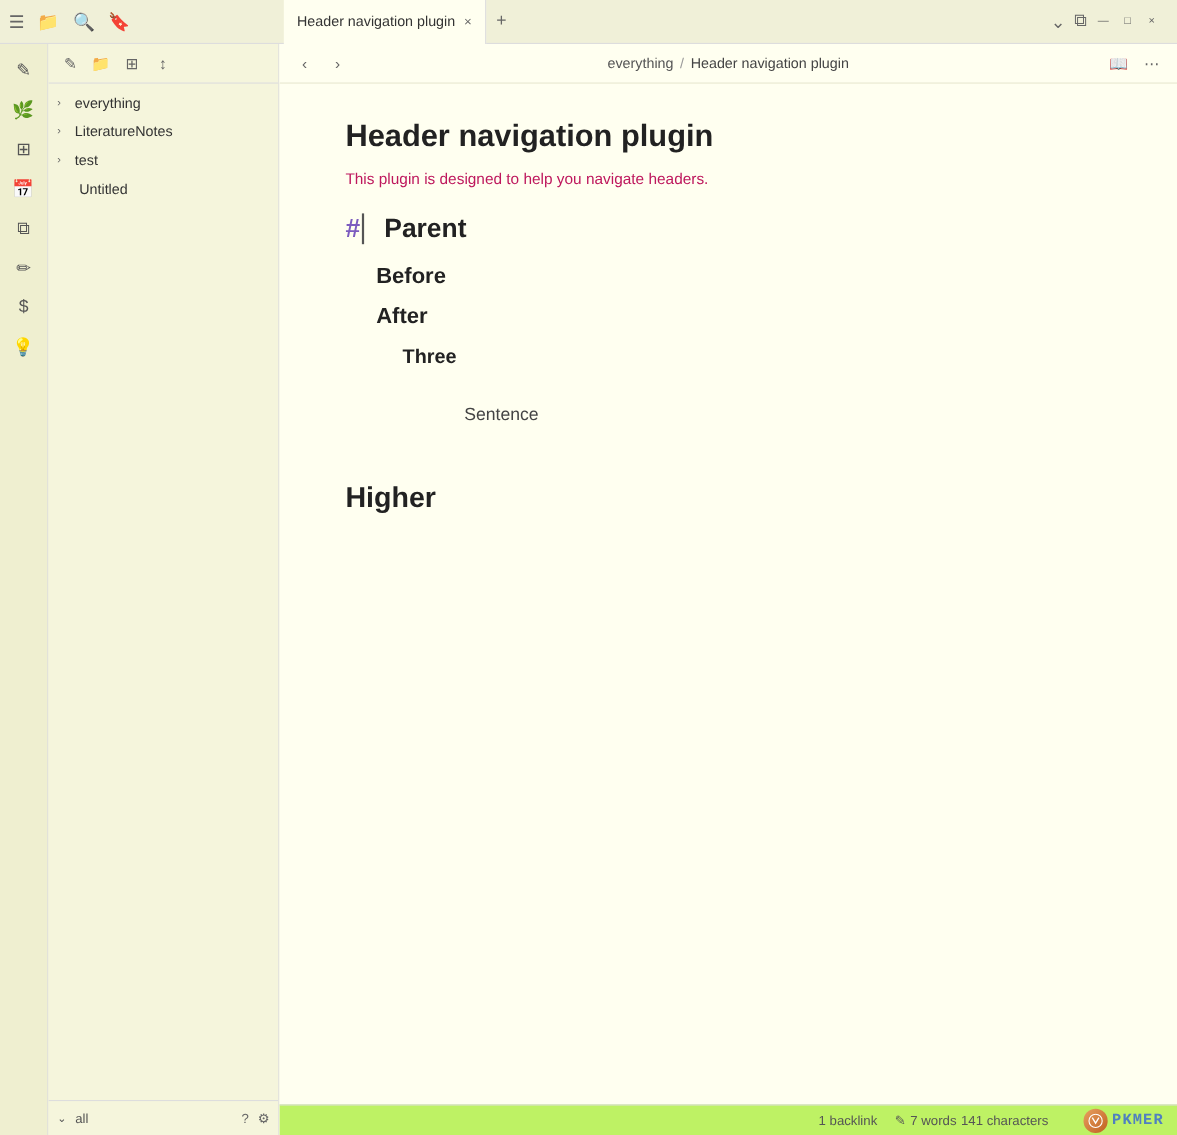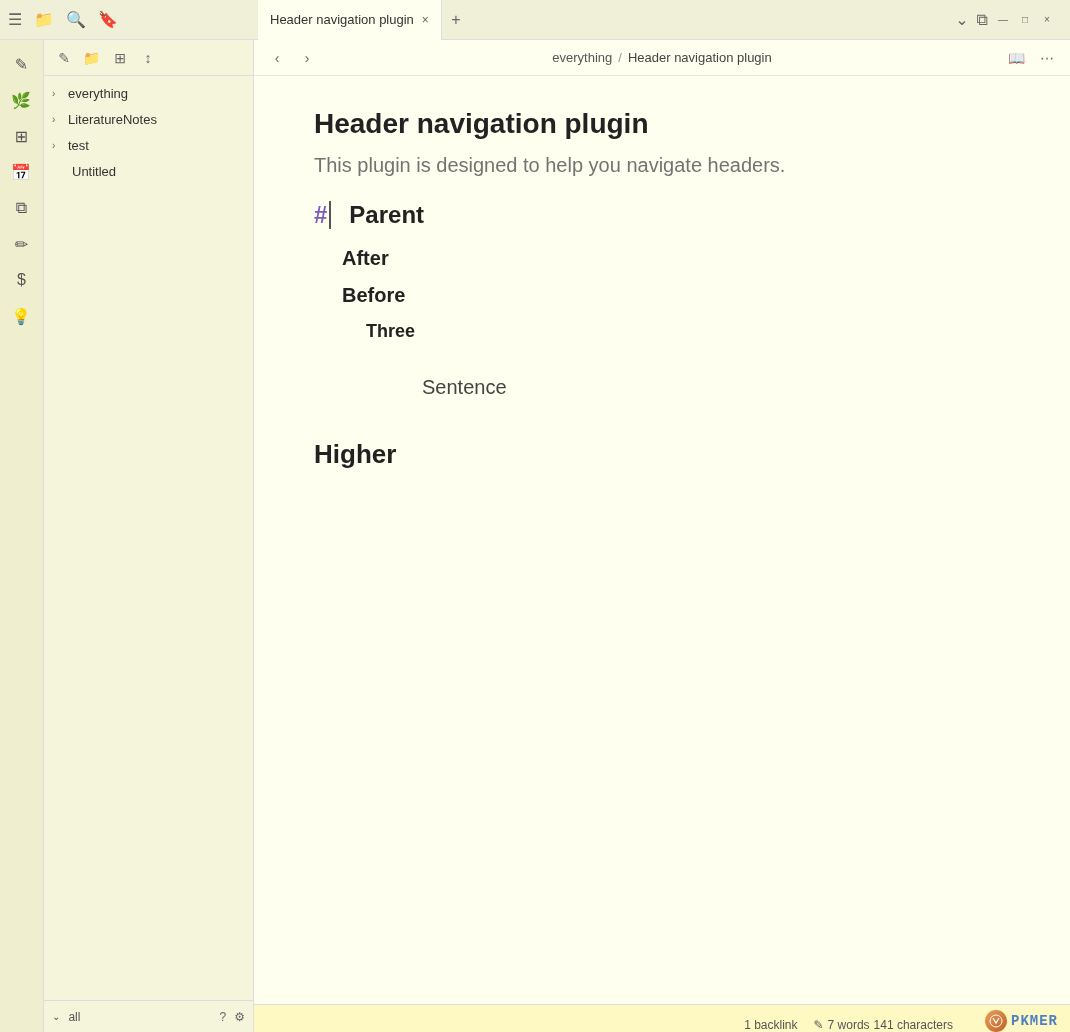--- a/index.html
+++ b/index.html
@@ -224,22 +224,22 @@
       overflow-y: auto;
       padding: 32px 60px;
     }
     .doc-title {
       font-size: 28px;
       font-weight: 700;
       color: #222;
       margin-bottom: 14px;
     }
     .doc-subtitle {
-      font-size: 20px;
-      color: #737373;
+      font-size: 14px;
+      color: #be185d;
       margin-bottom: 24px;
     }
     .heading-h1 {
       font-size: 24px;
       font-weight: 700;
       color: #222;
       margin-bottom: 18px;
       display: flex;
       align-items: center;
       gap: 2px;
@@ -256,33 +256,33 @@
       margin-bottom: 14px;
     }
     .heading-h3 {
       font-size: 18px;
       font-weight: 600;
       color: #222;
       margin-left: 52px;
       margin-bottom: 14px;
     }
     .paragraph {
-      font-size: 20px;
+      font-size: 16px;
       color: #444;
       margin-left: 108px;
-      margin-bottom: 20px;
+      margin-bottom: 30px;
     }
     .section-gap { height: 20px; }
 
     
     .status-bar {
       height: 28px;
-      background: #fef9c3;
-      display: flex;
-      align-items: flex-end;
+      background: #bef264;
+      display: flex;
+      align-items: center;
       justify-content: flex-end;
       padding: 0 12px;
       border-top: 1px solid #ddd;
       gap: 16px;
       font-size: 12px;
       color: #555;
     }
     .status-item {
       display: flex;
       align-items: center;
@@ -390,22 +390,22 @@
 
     <div class="editor">
       <div class="doc-title">Header navigation plugin</div>
       <div class="doc-subtitle">This plugin is designed to help you navigate headers.</div>
 
       <div class="heading-h1">
         <span class="heading-hash">#</span>
           <span style="border-left: 2px solid #555; padding-left: 18px;">Parent</span>
       </div>
 
+      <div class="heading-h2">Before</div>
       <div class="heading-h2">After</div>
-      <div class="heading-h2">Before</div>
       <div class="heading-h3">Three</div>
 
       <div class="section-gap"></div>
 
       <div class="paragraph">
         <span>Sentence</span>
       </div>
 
       <div class="section-gap"></div>
 

